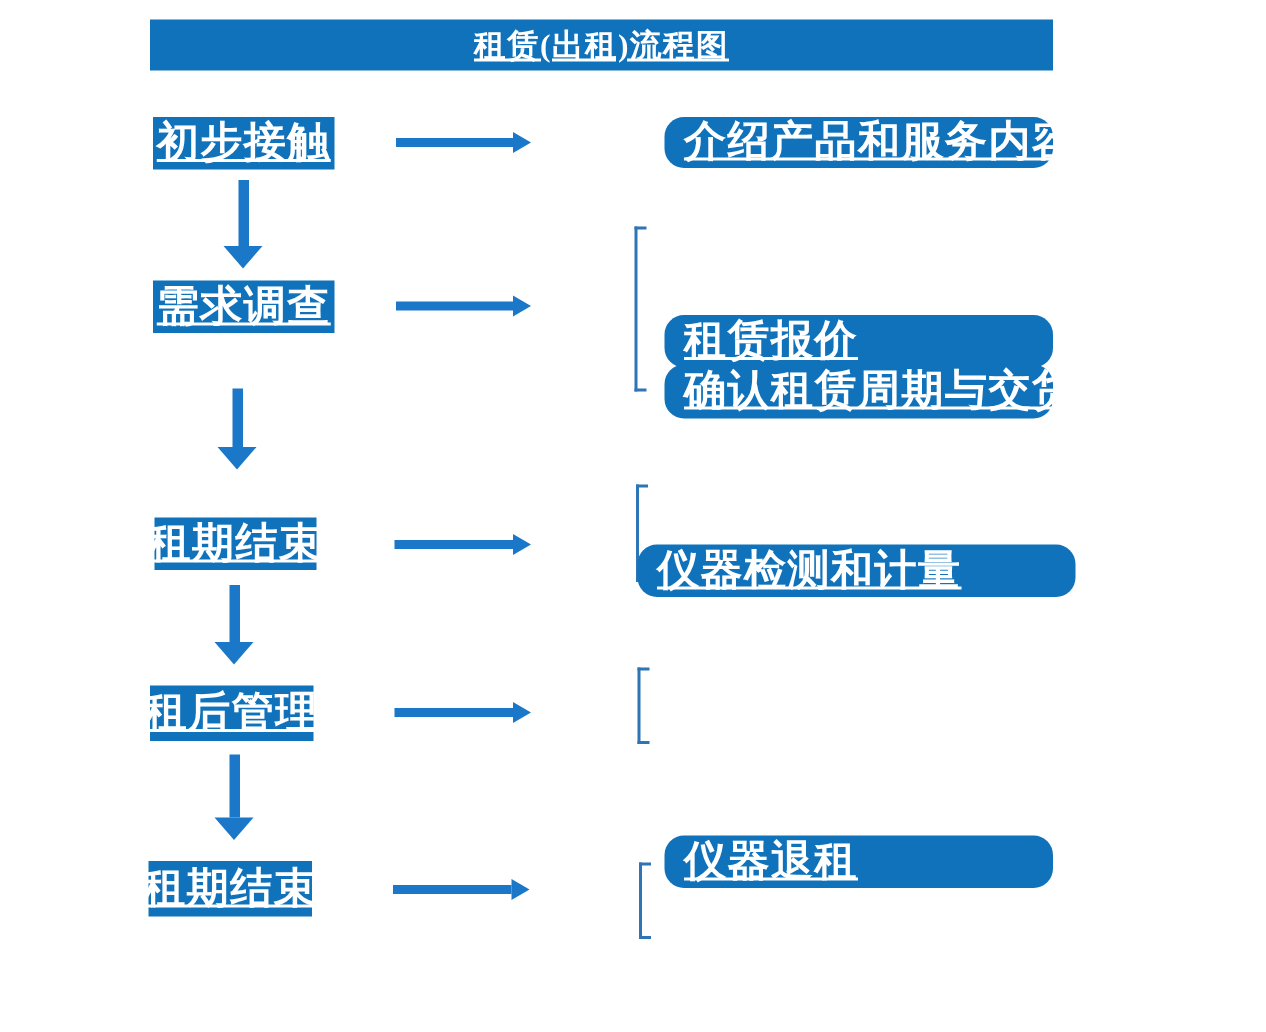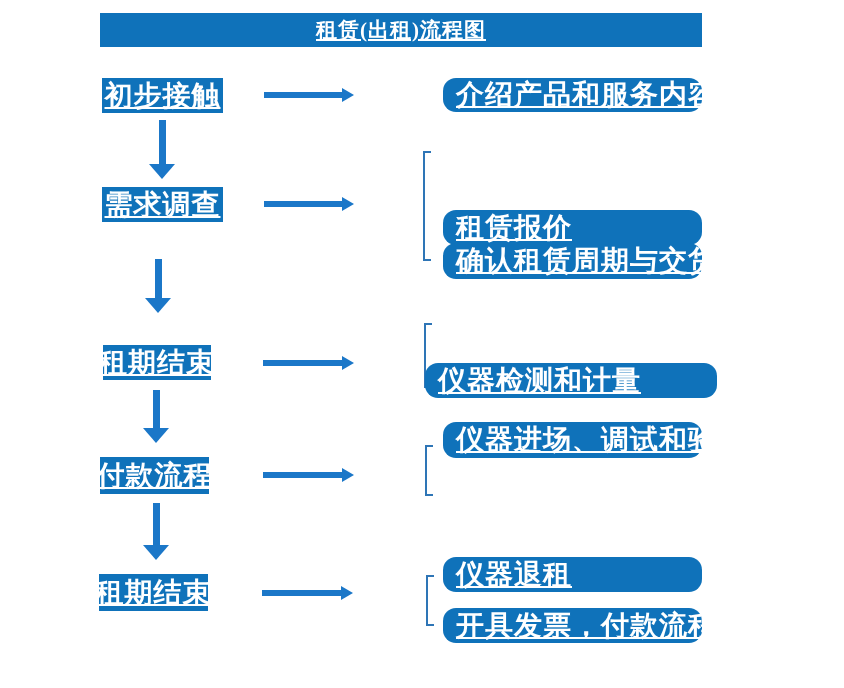--- a/index.html
+++ b/index.html
@@ -36,21 +36,21 @@
 </head>
 <body>
 
 <div class="canvas">
 
   <div class="bluebox titlebar" style="left:100px; top:13px; width:602px; height:34px;">租赁(出租)流程图</div>
 
   <div class="bluebox stage" style="left:102px; top:78px;  width:121px; height:35px;">初步接触</div>
   <div class="bluebox stage" style="left:102px; top:187px; width:121px; height:35px;">需求调查</div>
   <div class="bluebox stage" style="left:103px; top:345px; width:108px; height:35px;">租期结束</div>
-  <div class="bluebox stage" style="left:100px; top:457px; width:109px; height:37px;">付款流程</div>
+  <div class="bluebox stage" style="left:100px; top:457px; width:109px; height:37px;">租后管理</div>
   <div class="bluebox stage" style="left:99px;  top:574px; width:109px; height:37px;">租期结束</div>
 
   <div class="varrow" style="left:149px; top:120px; width:26px; height:59px;">
     <div class="shaft"></div>
     <div class="head"></div>
   </div>
   <div class="varrow" style="left:145px; top:259px; width:26px; height:54px;">
     <div class="shaft"></div>
     <div class="head"></div>
   </div>
@@ -89,18 +89,16 @@
   <div class="bracket" style="left:425px; top:445px; height:51px;"></div>
   <div class="bracket" style="left:426px; top:575px; height:51px;"></div>
 
   <div class="bluebox detail" style="left:443px; top:78px;  width:259px; height:34px;">介绍产品和服务内容</div>
 
   <div class="bluebox detail" style="left:443px; top:188px; width:259px; height:35px;margin-top:22px;">租赁报价</div>
   <div class="bluebox detail" style="left:443px; top:243px; width:259px; height:36px;">确认租赁周期与交货时间</div>
 
   <div class="bluebox detail" style="left:425px; top:363px; width:292px; height:35px;">仪器检测和计量</div>
 
-  <div class="bluebox detail" style="left:443px; top:422px; width:259px; height:36px;">仪器进场、调试和验收</div>
 
   <div class="bluebox detail" style="left:443px; top:557px; width:259px; height:35px;">仪器退租</div>
-  <div class="bluebox detail" style="left:443px; top:608px; width:259px; height:35px;">开具发票，付款流程</div>
 
 </div>
 
 </body></html>

